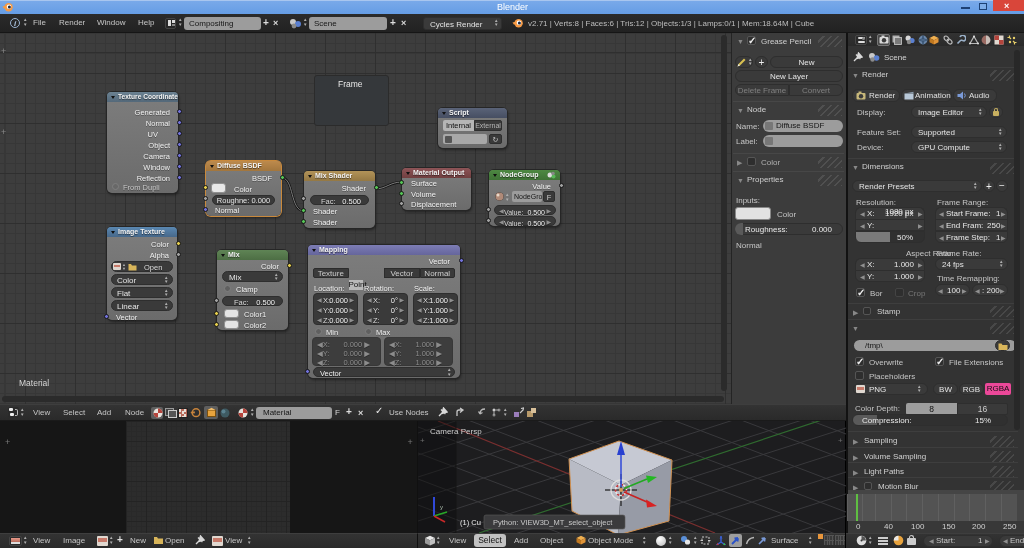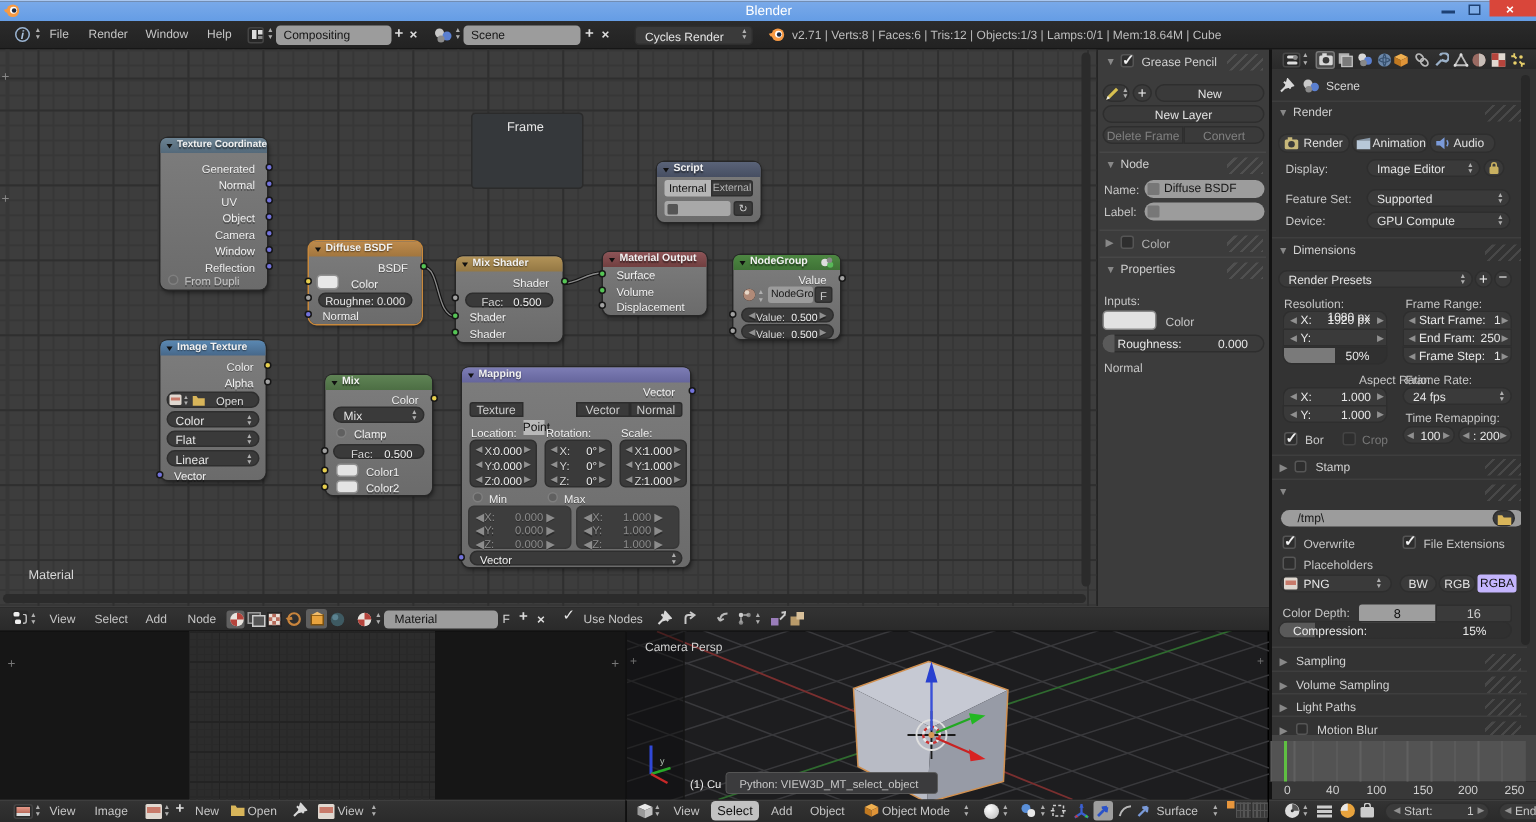--- a/index.html
+++ b/index.html
@@ -761,21 +761,21 @@
 <div class="chk" style="left:855px;top:371px"></div>
 <div class="tx" style="left:869px;top:372px">Placeholders</div>
 <div class="pill" style="left:853px;top:383px;width:75px;height:12px"></div>
 <div class="ab" style="left:856px;top:385px;width:9px;height:8px;background:#e0d8d0;border-radius:1px">
     <div class="ab" style="left:1px;top:1.5px;width:7px;height:3px;background:#c87a6a"></div>
   </div>
 <div class="tx" style="left:869px;top:385px;color:#e8e8e8">PNG</div>
 <div class="arr" style="left:917px;top:384.5px">▲<br>▼</div>
 <div class="pill" style="left:933px;top:383px;width:25px;height:12px;text-align:center;line-height:12px">BW</div>
 <div class="pill" style="left:959px;top:383px;width:25px;height:12px;text-align:center;line-height:12px">RGB</div>
-<div class="ab" style="left:985px;top:383px;width:26px;height:12px;background:#c4b5fd;border-radius:2px;color:#111;font-size:8px;text-align:center;line-height:12px">RGBA</div>
+<div class="ab" style="left:985px;top:383px;width:26px;height:12px;background:#ec4899;border-radius:2px;color:#111;font-size:8px;text-align:center;line-height:12px">RGBA</div>
 <div class="tx" style="left:855px;top:404px;font-size:8px">Color Depth:</div>
 <div class="ab" style="left:906px;top:402.5px;width:51px;height:12px;background:#9e9e9e;border-radius:2px 0 0 2px;color:#111;font-size:8.5px;text-align:center;line-height:12px">8</div>
 <div class="ab" style="left:957px;top:402.5px;width:51px;height:12px;background:#3a3a3a;border:1px solid #2e2e2e;border-radius:0 2px 2px 0;color:#ccc;font-size:8.5px;text-align:center;line-height:11px">16</div>
 <div class="pill" style="left:852px;top:414px;width:156px;height:12px;border-radius:6px;background:linear-gradient(to right,#5a5a5a 0 24px,#303030 24px)"></div>
 <div class="tx" style="left:862px;top:416px;color:#e8e8e8">Compression:</div>
 <div class="tx" style="left:975px;top:416px;color:#e8e8e8">15%</div>
 
 <div class="ab" style="left:848px;top:431px;width:170px;height:1px;background:#3e3e3e"></div>
 <div class="tx" style="left:853px;top:437px;color:#888;font-size:7px">▶</div>
 <div class="tx" style="left:864px;top:436px;color:#d0d0d0">Sampling</div>

